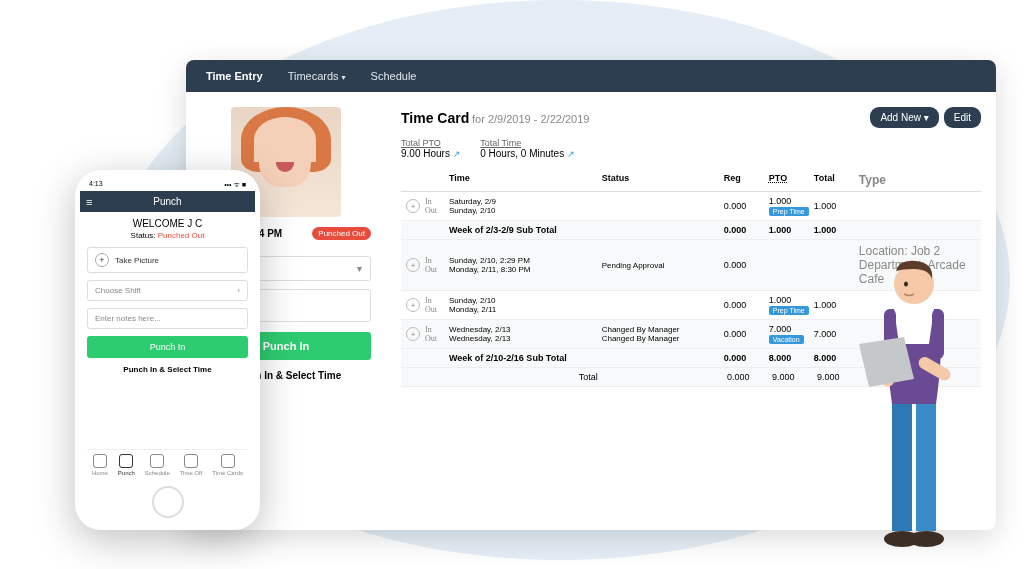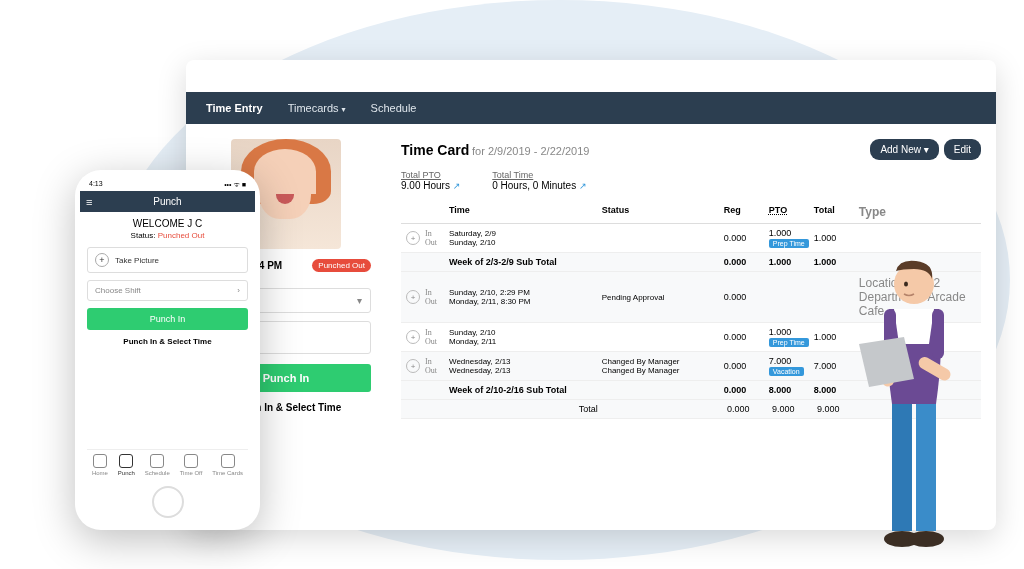--- a/index.html
+++ b/index.html
@@ -1,21 +1,21 @@
 <!DOCTYPE html>
 <html><head>
 <meta charset="utf-8">
 <style>
 * { box-sizing: border-box; margin: 0; padding: 0; }
 body { font-family: -apple-system, BlinkMacSystemFont, "Segoe UI", Arial, sans-serif; width: 1024px; height: 569px; overflow: hidden; background: #fff; position: relative; }
 .bg-blob { position: absolute; width: 900px; height: 560px; background: #e5eef6; border-radius: 50%; left: 110px; top: 0; z-index: 0; }
 
 
 .desktop { position: absolute; left: 186px; top: 60px; width: 810px; height: 470px; background: #fff; border-radius: 8px; box-shadow: 0 8px 30px rgba(0,0,0,0.15); z-index: 2; overflow: hidden; display: flex; flex-direction: column; }
-.desktop-nav { background: #2c3e50; height: 32px; display: flex; align-items: center; padding: 0 20px; gap: 25px; margin-top: 32px; }
+.desktop-nav { background: #2c3e50; height: 32px; display: flex; align-items: center; padding: 0 20px; gap: 25px; }
 .desktop-nav a { color: #dfe6ec; font-size: 11px; text-decoration: none; }
 .desktop-nav a.active { color: #fff; font-weight: 600; }
 .chev-down { display: inline-block; margin-left: 3px; font-size: 8px; }
 
 .desktop-body { flex: 1; display: flex; }
 .left-panel { width: 200px; padding: 15px; display: flex; flex-direction: column; }
 .avatar { width: 110px; height: 110px; border-radius: 4px; margin: 0 auto 10px; background: linear-gradient(180deg, #e8d5c5 0%, #f5e6d8 100%); position: relative; overflow: hidden; }
 .avatar-face { position: absolute; left: 28px; top: 20px; width: 52px; height: 60px; background: #f5d0b8; border-radius: 50% 50% 40% 40%; }
 .avatar-hair { position: absolute; left: 10px; top: 0; width: 90px; height: 65px; background: #d97845; border-radius: 50% 50% 20% 20%; }
 .avatar-hair2 { position: absolute; left: 23px; top: 10px; width: 62px; height: 45px; background: #f5d0b8; border-radius: 50% 50% 0 0; }
@@ -26,21 +26,21 @@
 .btn-green { background: #2ecc71; color: #fff; border: none; border-radius: 3px; padding: 8px; font-size: 11px; font-weight: 600; width: 100%; margin-top: 10px; cursor: pointer; }
 .link-below { text-align: center; font-size: 10px; font-weight: 600; margin-top: 10px; }
 
 .main-panel { flex: 1; padding: 15px; font-size: 10px; overflow: hidden; }
 .tc-header { display: flex; justify-content: space-between; align-items: center; margin-bottom: 10px; }
 .tc-title { font-size: 14px; font-weight: 600; }
 .tc-dates { font-size: 11px; font-weight: 400; color: #888; }
 .btn-dark { background: #2c3e50; color: #fff; border: none; padding: 5px 10px; font-size: 10px; border-radius: 9px; cursor: pointer; }
 .btn-light { background: #fff; border: 1px solid #ddd; padding: 5px 10px; font-size: 10px; border-radius: 3px; cursor: pointer; }
 .summary-row { display: flex; justify-content: space-between; margin-bottom: 10px; }
-.summary-left { display: flex; gap: 32px; }
+.summary-left { display: flex; gap: 20px; }
 .summary-item .lbl { font-size: 9px; color: #666; text-decoration: underline; display: block; }
 .summary-item .val { font-size: 10px; }
 .link-icon { color: #3498db; font-size: 9px; }
 
 .tc-table { width: 100%; font-size: 9px; }
 .tc-th { display: flex; padding: 4px 0; font-weight: 600; border-bottom: 1px solid #ddd; }
 .tc-row { display: flex; padding: 4px 0; border-bottom: 1px solid #eee; align-items: center; }
 .tc-row.sub { background: #f8f9fa; font-weight: 600; }
 .tc-row.alt { background: #f8f9fa; }
 .col-exp { width: 24px; text-align: center; }
@@ -240,20 +240,23 @@
     </div>
     <div class="phone-row">
       <span style="display:flex;align-items:center;color:#333;">
           <span class="plus-circle">+</span>
           <span>Take Picture</span>
         </span>
     </div>
     <div class="phone-row">
       <span>Choose Shift</span>
         <span>›</span>
+    </div>
+    <div class="phone-row">
+      <span>Enter notes here...</span>
     </div>
     <button class="btn-green-sm">Punch In</button>
     <div class="phone-link">Punch In &amp; Select Time</div>
     <div class="phone-tabs" id="phone-tabs">
         <div class="phone-tab">
           <div class="tab-icon"></div>
           <span>Home</span>
         </div>
         <div class="phone-tab active">
           <div class="tab-icon"></div>

